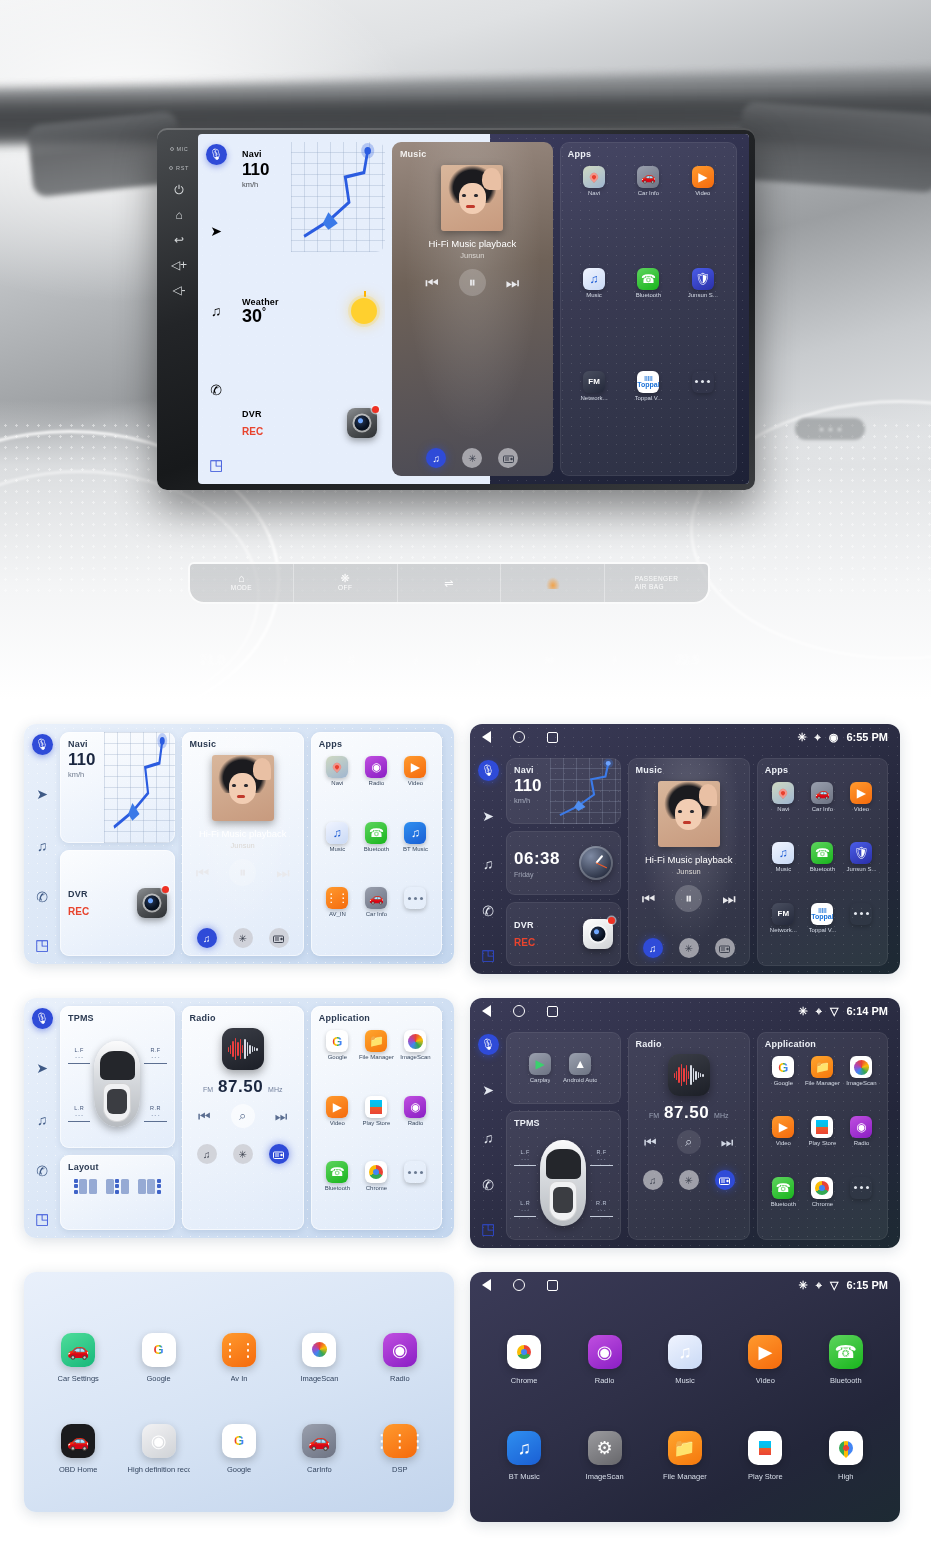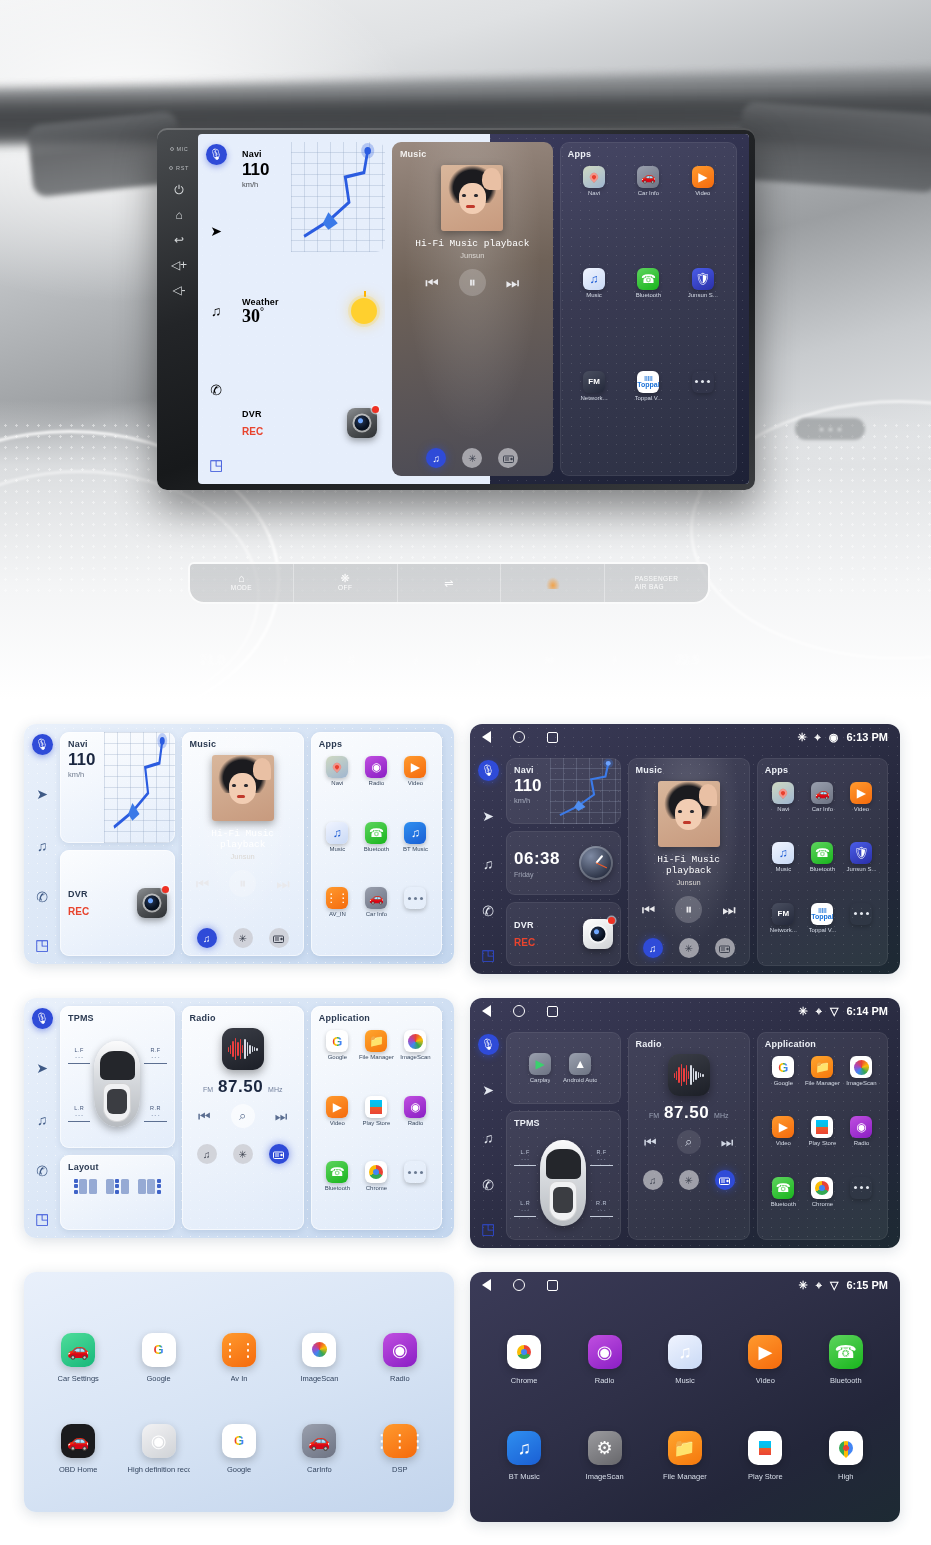--- a/index.html
+++ b/index.html
@@ -169,21 +169,21 @@
       repeating-linear-gradient(0deg, rgba(140,160,190,.30) 0 1px, transparent 1px 11px);
   }
   .hu.dark .map { background:
       repeating-linear-gradient(90deg, rgba(190,205,230,.18) 0 1px, transparent 1px 13px),
       repeating-linear-gradient(0deg, rgba(190,205,230,.18) 0 1px, transparent 1px 11px); }
   .route { position:absolute; right:0; top:0; width:100%; height:100%; }
 
   
   .wx { flex:1; padding:7px 8px; display:flex; align-items:center; }
   .wx-l { flex:1; }
-  .wx-val { font-size:18px; font-weight:bold; line-height:1; margin-top:0;font-family:Liberation Serif, serif; }
+  .wx-val { font-size:18px; font-weight:bold; line-height:1; margin-top:0; }
   .wx-val sup { font-size:10px; vertical-align:super; }
   .sun { width:26px;height:26px;border-radius:50%;background:#ffd02e;
     box-shadow:0 0 0 3px rgba(255,208,46,.18), 0 0 14px rgba(255,190,20,.5); position:relative;}
   .sun::before,.sun::after{content:"";position:absolute;inset:-7px;
     background:conic-gradient(from 0deg, #ffb300 0 6deg, transparent 6deg 45deg);
     -webkit-mask: radial-gradient(circle, transparent 14px, #000 15px);
             mask: radial-gradient(circle, transparent 14px, #000 15px);}
   .clock-w { width:34px; height:34px; border-radius:50%;
     background: radial-gradient(circle at 35% 30%, #7e8aa3, #2c3346 70%);
     box-shadow: 0 3px 7px rgba(0,0,0,.3), 0 0 0 2px rgba(255,255,255,.25) inset;
@@ -226,21 +226,21 @@
     background: radial-gradient(ellipse at 50% 60%, #1b1b1f 55%, transparent 70%); }
   .album .face { position:absolute; left:28%; top:28%; width:44%; height:46%;
     border-radius:45% 45% 48% 48%; background:#f2cdb3; }
   .album .lips { position:absolute; left:40%; top:60%; width:14%; height:5%;
     border-radius:3px; background:#c0392b; }
   .album .eye1,.album .eye2 { position:absolute; top:44%; width:7%; height:4%;
     background:#2a2a30; border-radius:2px; }
   .album .eye1{left:33%;} .album .eye2{left:52%;}
   .album .arm { position:absolute; right:4%; top:4%; width:30%; height:34%;
     border-radius:50% 50% 10% 40%; background:#e9c0a4; }
-  .mu-title { position:relative; z-index:2; text-align:center; color:#fff; font-size:9.5px; margin-top:7px;font-family:Liberation Mono, monospace; }
+  .mu-title { position:relative; z-index:2; text-align:center; color:#fff; font-size:9.5px; margin-top:7px; }
   .mu-sub   { position:relative; z-index:2; text-align:center; color:#dcd8d4; font-size:7.5px; margin-top:2px; }
   .mu-ctrl { position:relative; z-index:2; display:flex; align-items:center; justify-content:center;
     gap:20px; margin-top:9px; color:#e9e9ec; }
   .mu-ctrl .btn { font-size:15px; line-height:1; }
   .mu-ctrl .play { width:27px;height:27px;border-radius:50%;background:rgba(255,255,255,.2);
     display:flex;align-items:center;justify-content:center;font-size:14px; }
   .mu-src { position:relative; z-index:2; display:flex; align-items:center; justify-content:center;
     gap:16px; margin-top:auto; padding-top:8px; }
   .srcbtn { width:20px;height:20px;border-radius:50%;background:rgba(200,200,205,.72);
     display:flex;align-items:center;justify-content:center;font-size:10px;color:#3e4350; }
@@ -738,21 +738,21 @@
           <div class="statusbar">
             <div class="sb-nav">
               <span class="sb-tri"></span>
               <span class="sb-circ"></span>
               <span class="sb-sq"></span>
             </div>
             <div class="sb-right">
               <span class="ic">✳</span>
               <span class="ic">⌖</span>
               <span class="ic">◉</span>
-              <span>6:13 PM</span>
+              <span>6:55 PM</span>
             </div>
           </div>
 
           <div class="hu-side">
             <div class="side-mic">
                 <span>🎙</span>
               </div>
             <div class="side-sp"></div>
             <div class="side-ic">➤</div>
             <div class="side-sp"></div>

